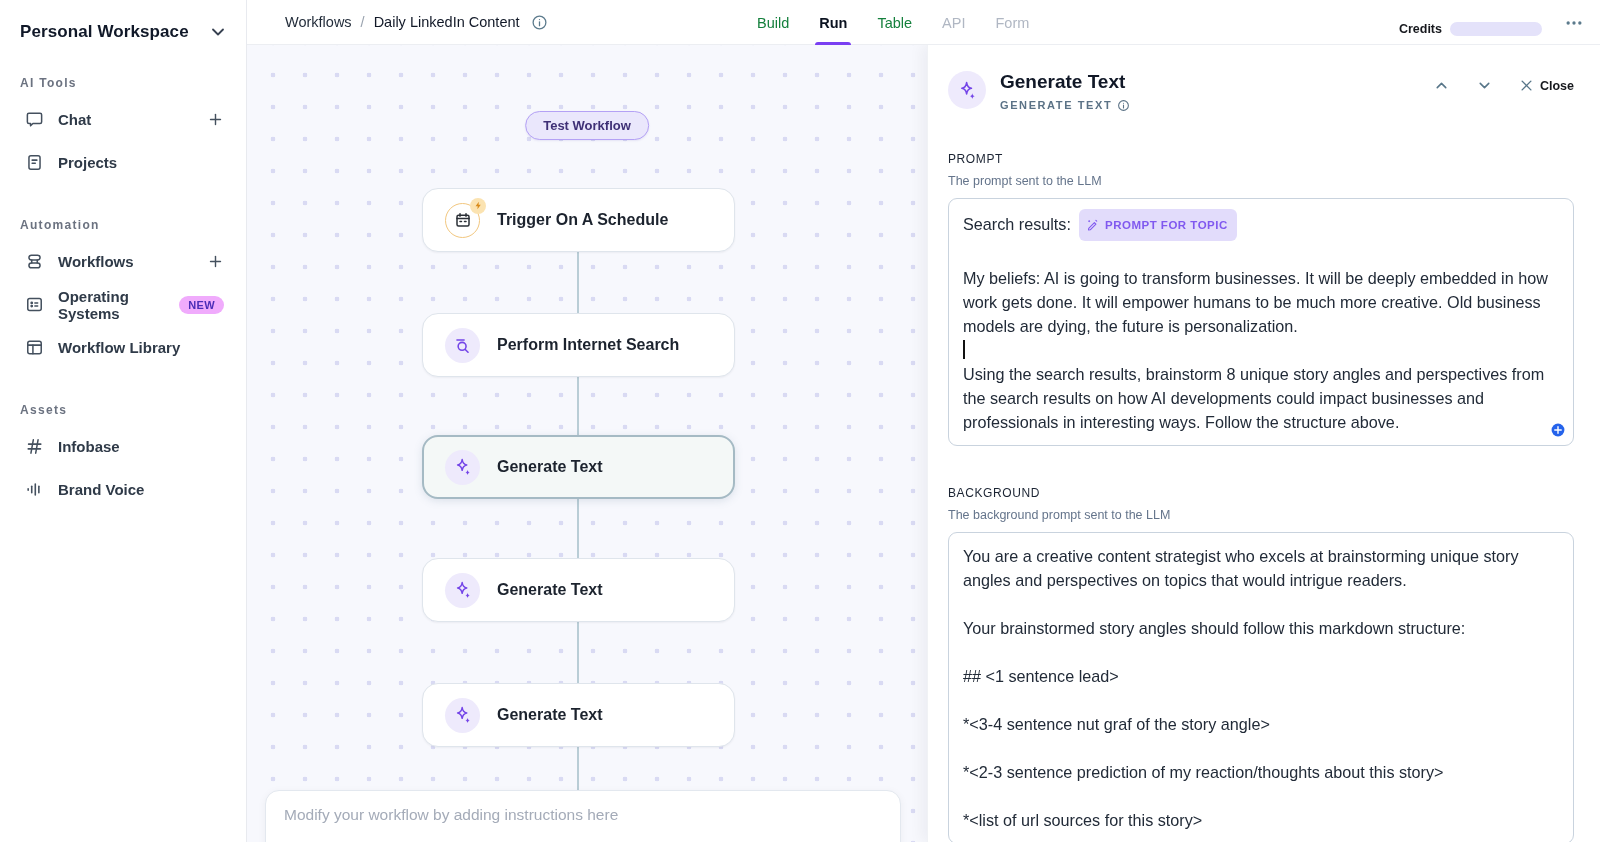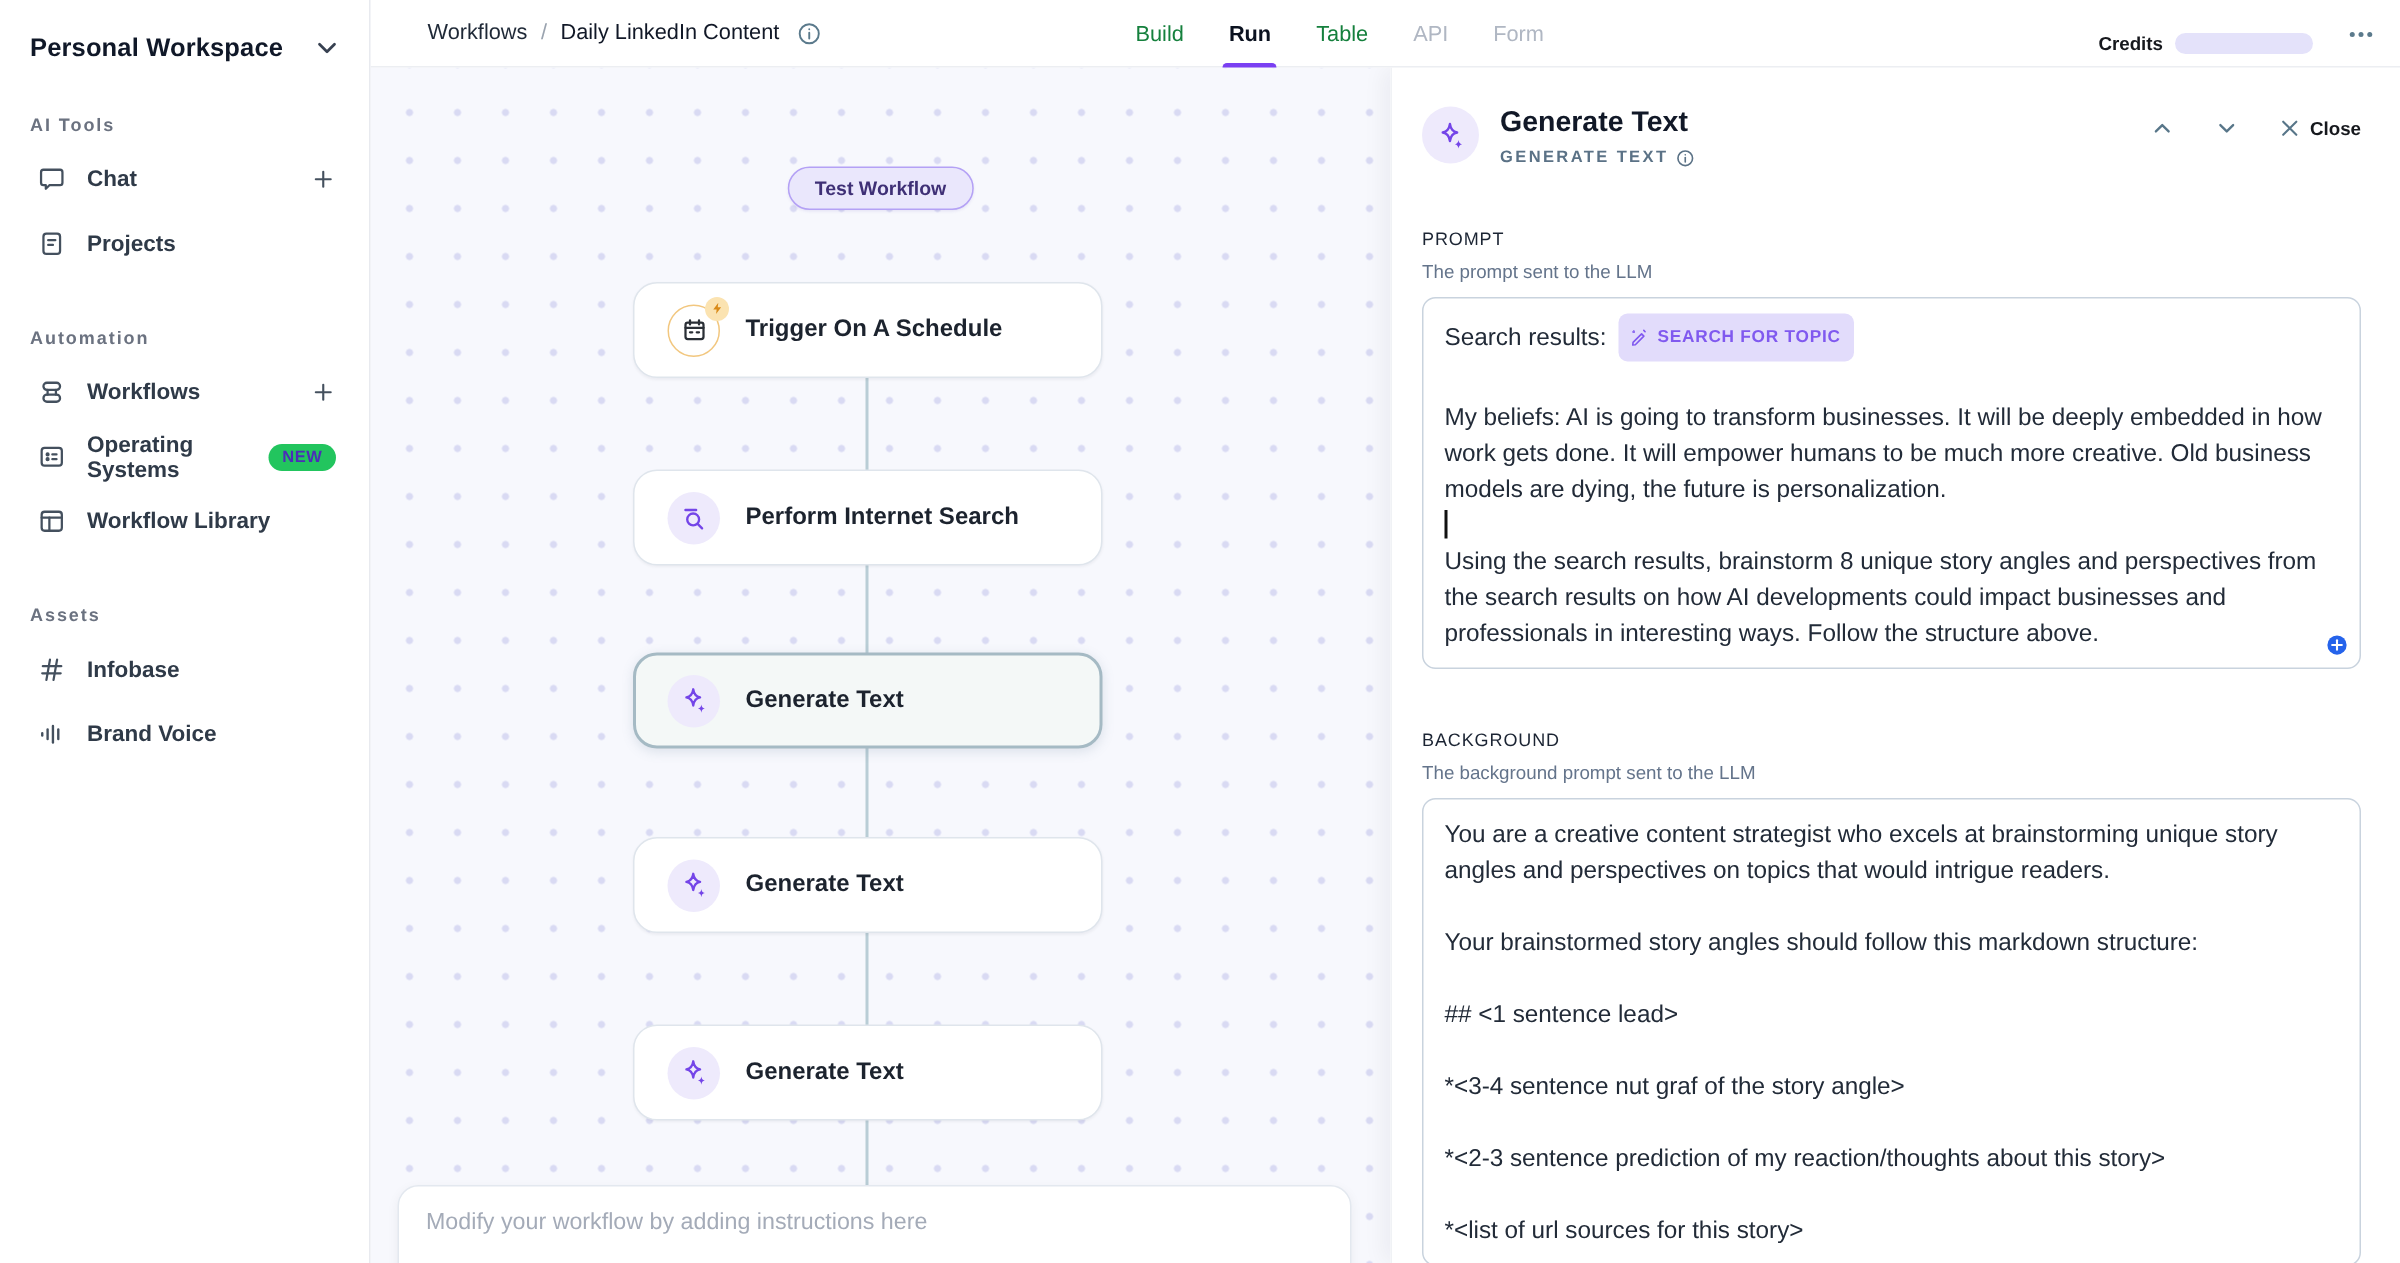--- a/index.html
+++ b/index.html
@@ -12,21 +12,21 @@
     background:#ffffff; border-right:1px solid #e8eaef; padding:18px 16px 0 18px; z-index:30; }
   .ws-row { display:flex; align-items:center; justify-content:space-between; padding:4px 2px 0 2px; cursor:pointer; }
   .ws-title { font-size:17px; font-weight:700; color:#101828; letter-spacing:.1px; }
   .ws-chev { color:#374151; display:flex; }
   .section { margin-top:34px; }
   .section-label { font-size:12px; font-weight:700; color:#6b7280; letter-spacing:1.3px; padding-left:2px; margin-bottom:8px; }
   .side-item { display:flex; align-items:center; height:43px; padding:0 6px 0 6px; border-radius:8px; cursor:pointer; }
   .side-icon { width:20px; height:20px; color:#44505e; display:flex; align-items:center; justify-content:center; flex:0 0 20px; }
   .side-label { font-size:15px; font-weight:600; color:#2f3a48; margin-left:14px; flex:1 1 auto; }
   .side-plus { color:#44505e; display:flex; }
-  .badge-new { background:#22c55e; color:#4c2db8; font-size:11px; font-weight:700; letter-spacing:.4px;
+  .badge-new { background:#f0abfc; color:#4c2db8; font-size:11px; font-weight:700; letter-spacing:.4px;
     padding:3px 9px; border-radius:999px; margin-left:2px; }
 
   
   .topbar { position:absolute; left:247px; top:0; width:1353px; height:45px; background:#fff;
     border-bottom:1px solid #eceef2; z-index:25; display:flex; align-items:center; }
   .breadcrumb { display:flex; align-items:center; gap:9px; margin-left:38px; font-size:14.5px; }
   .bc-link { color:#1f2937; font-weight:500; cursor:pointer; }
   .bc-sep { color:#9aa3af; }
   .bc-current { color:#111827; font-weight:500; }
   .bc-info { color:#5b7a8c; display:flex; margin-left:2px; cursor:pointer; }
@@ -364,21 +364,21 @@
     <div class="field-label">PROMPT</div>
     <div class="field-desc">The prompt sent to the LLM</div>
     <div class="textbox">
       <div class="tb-line">
         <span>Search results:</span><span class="chip">
             <svg width="13" height="13" viewBox="0 0 24 24" fill="none" stroke="currentColor" stroke-width="2" stroke-linecap="round" stroke-linejoin="round">
               <path d="M5 19l10.5-10.5 2.8 2.8L7.8 21.8 4.6 22.2z"></path>
               <path d="M18.2 4.2l1.6 1.6"></path>
               <path d="M6 4.5l.6 1.8M4.5 6l1.8.6" stroke-width="1.6"></path>
             </svg>
-            <span>SEARCH FOR TOPIC</span>
+            <span>PROMPT FOR TOPIC</span>
           </span>
       </div>
       <div class="tb-line"></div>
       <div class="tb-line">My beliefs: AI is going to transform businesses. It will be deeply embedded in how work gets done. It will empower humans to be much more creative. Old business models are dying, the future is personalization.</div>
       <div class="tb-line"><span class="caret"></span></div>
       <div class="tb-line">Using the search results, brainstorm 8 unique story angles and perspectives from the search results on how AI developments could impact businesses and professionals in interesting ways. Follow the structure above.</div>
       <span class="plus-float">
         <svg width="14" height="14" viewBox="0 0 24 24" fill="currentColor">
             <circle cx="12" cy="12" r="11"></circle>
             <line x1="12" y1="6.5" x2="12" y2="17.5" stroke="#fff" stroke-width="2.4" stroke-linecap="round"></line>

